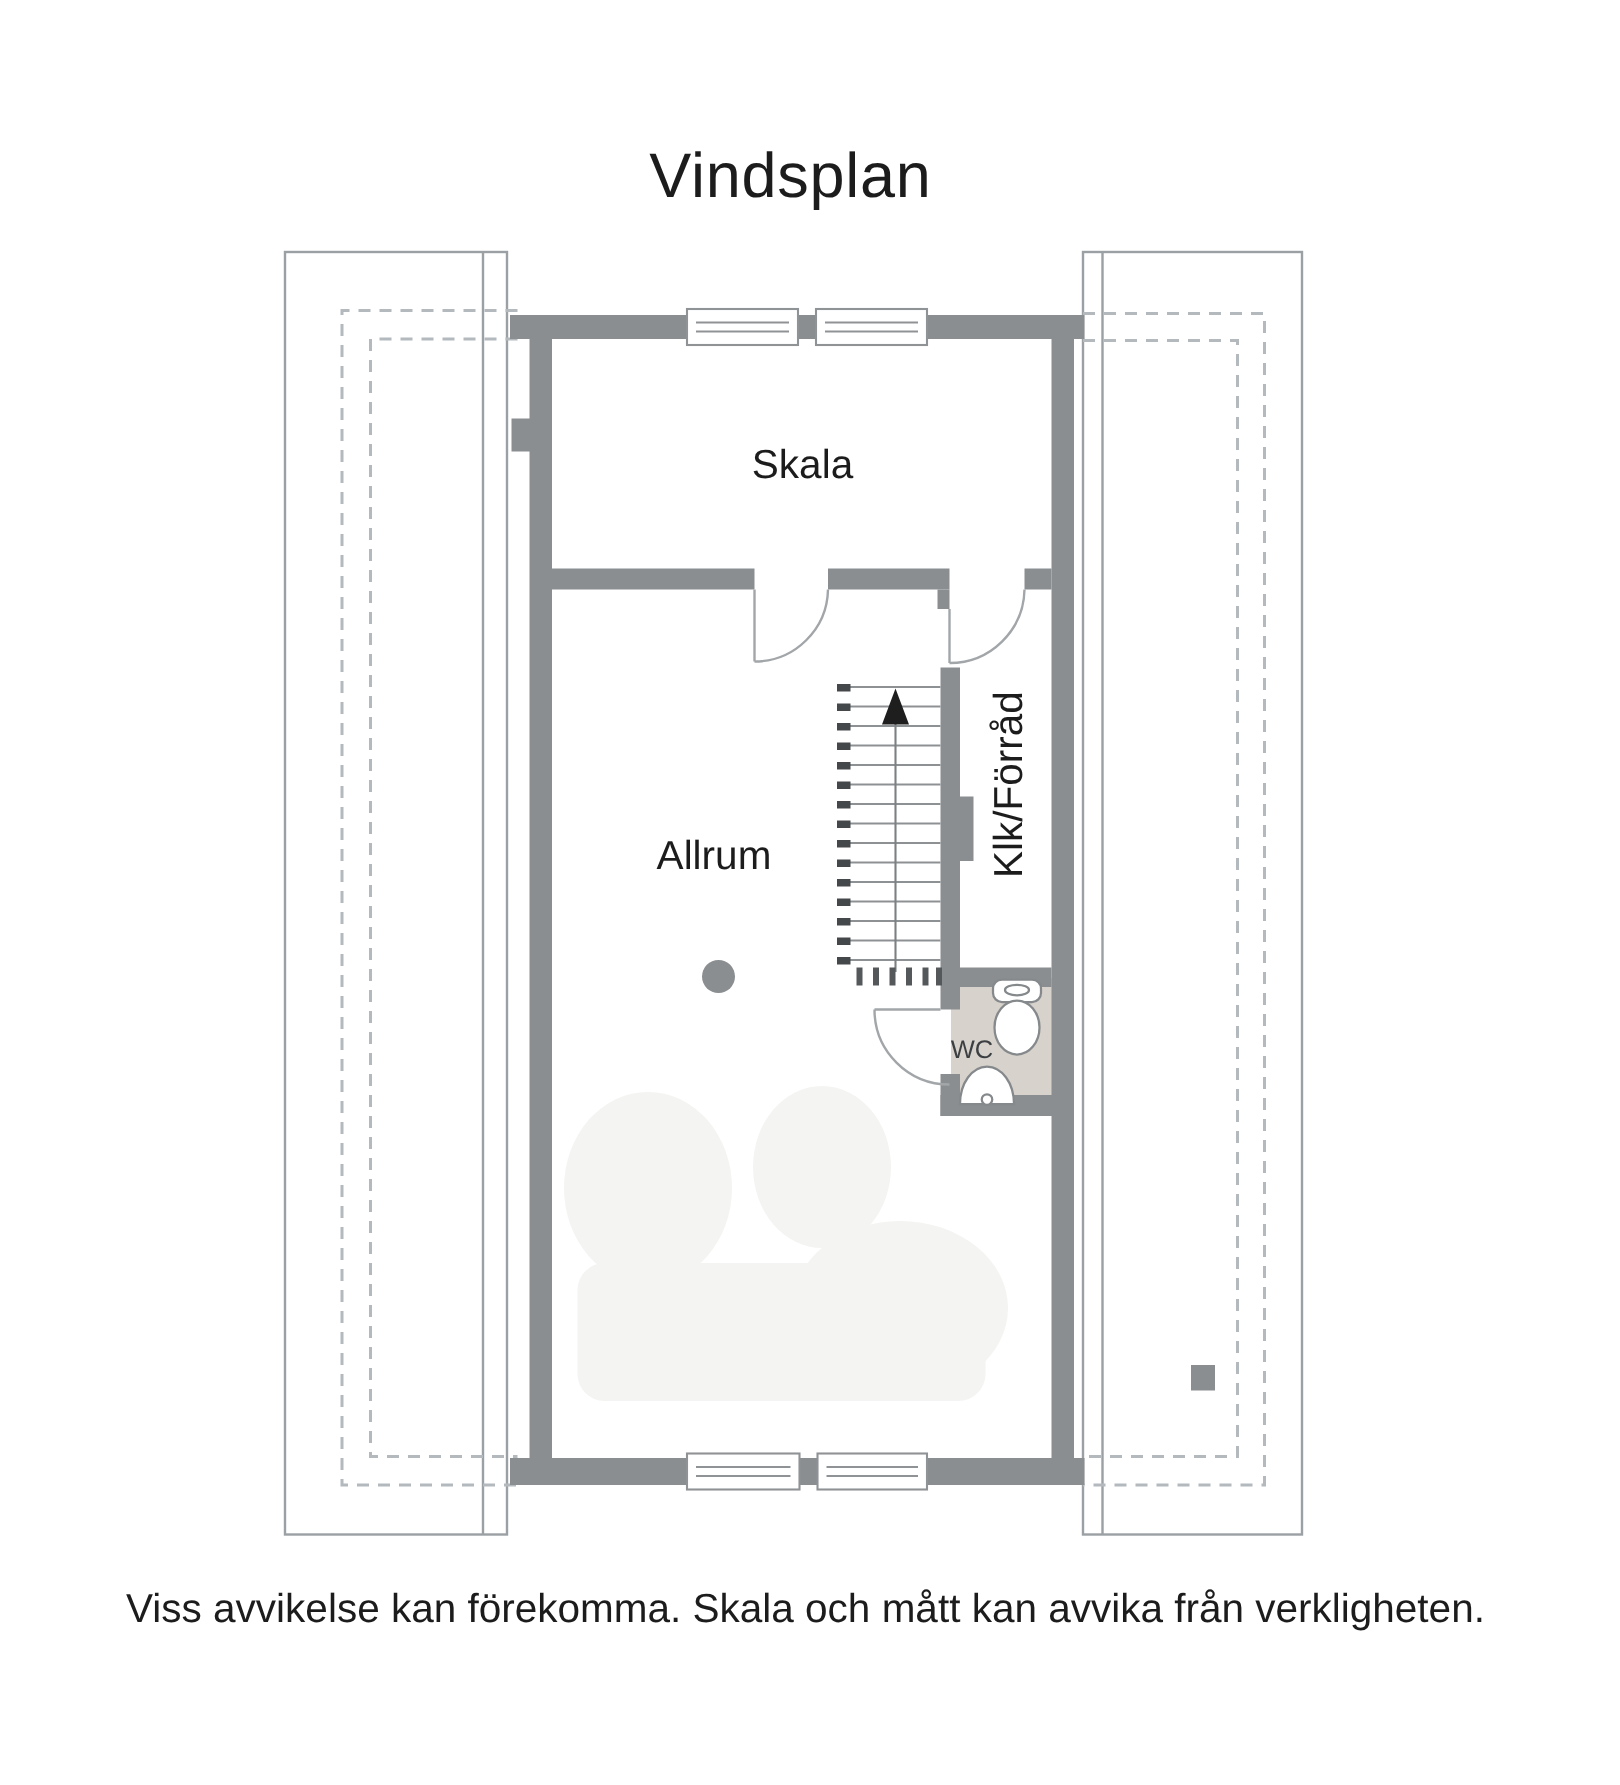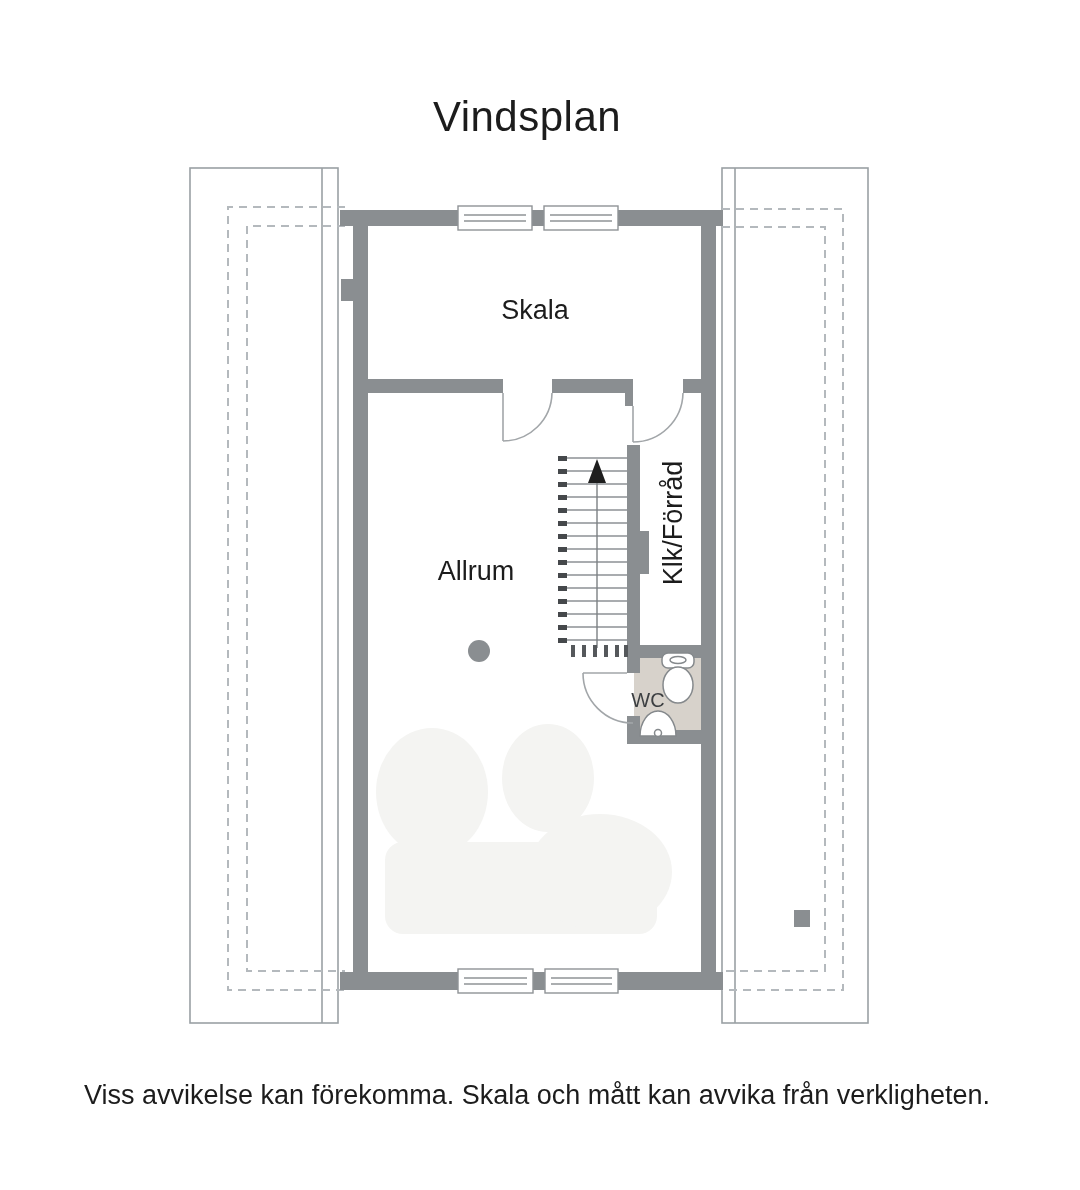--- a/index.html
+++ b/index.html
@@ -11,21 +11,21 @@
   }
   html,body{margin:0;padding:0;background:#ffffff;}
   #stage{
     position:relative;width:1080px;height:1190px;background:#ffffff;overflow:hidden;
     font-family:"Liberation Sans", sans-serif;color:var(--ink);
   }
   .label{position:absolute;transform:translate(-50%,-50%);white-space:nowrap;color:var(--ink);}
   .title{font-size:42px;letter-spacing:0.5px;}
   .room{font-size:27px;}
   .room-vert{transform:translate(-50%,-50%) rotate(-90deg);}
-  .wc-label{font-size:20px;color:#3c3f42;}
+  .wc-label{font-size:17px;color:#3c3f42;}
   .footer{font-size:27px;}
   svg{position:absolute;left:0;top:0;}
 </style>
 </head>
 <body>
 
 <div id="stage">
 
   <div class="label title" style="left:527px;top:117px;">Vindsplan</div>
 
@@ -178,14 +178,14 @@
         <circle cx="658" cy="733" r="3.5"></circle>
       </g>
     </g>
   </svg>
 
   <div class="label room" style="left:535px;top:310px;">Skala</div>
   <div class="label room" style="left:464px;top:571px;margin-left:12px;">Allrum</div>
   <div class="label room room-vert" style="left:673px;top:523px;">Klk/Förråd</div>
   <div class="label wc-label" style="left:648px;top:700px;">WC</div>
 
-  <div class="label footer" style="left:537px;top:1073px;margin-top:22px;">Viss avvikelse kan förekomma. Skala och mått kan avvika från verkligheten.</div>
+  <div class="label footer" style="left:537px;top:1073px;">Viss avvikelse kan förekomma. Skala och mått kan avvika från verkligheten.</div>
 </div>
 
 </body></html>

